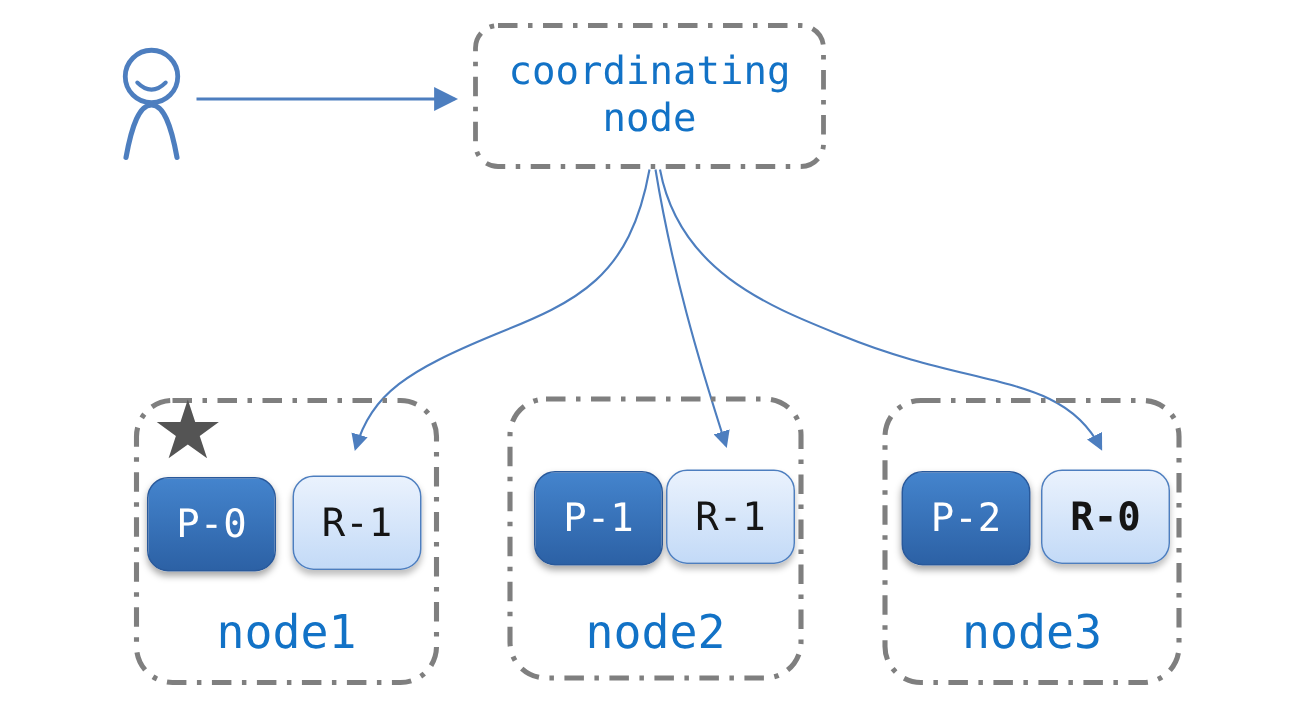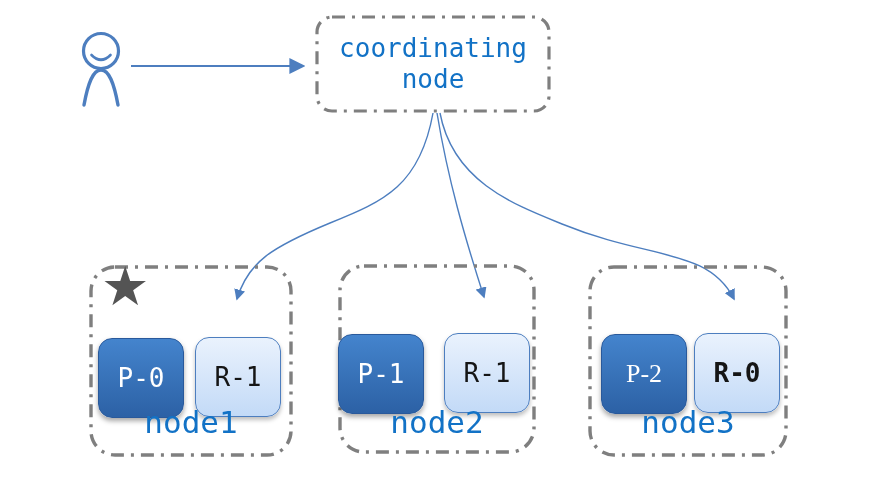--- a/index.html
+++ b/index.html
@@ -40,47 +40,46 @@
     top: 400px;
     height: 44px;
     font-size: 31px;
   }
   .node-label.n1 { left: 90px;  width: 202px; }
   .node-label.n2 { left: 339px; width: 196px; }
   .node-label.n3 { left: 589px; width: 198px; }
 
   .shard {
     position: absolute;
-    width: 86px; height: 80px;
+    width: 86px; height: 63px;
     border-radius: 14px;
     display: flex;
     align-items: center;
     justify-content: center;
     font-size: 26px;
-    margin-top: 20px;
   }
   .shard.primary {
     background: linear-gradient(180deg, #4484cd 0%, #2c61a5 100%);
     border: 1.5px solid #29599b;
     color: #ffffff;
     box-shadow: 0 3px 5px rgba(0,0,0,0.35);
   }
   .shard.replica {
     background: linear-gradient(180deg, #eaf2fd 0%, #c3daf7 100%);
     border: 1.5px solid #4d7ebf;
     color: #151515;
     box-shadow: 0 3px 4px rgba(0,0,0,0.25);
     align-items: center;
   }
 
   .shard.p0 { left: 98px;  top: 318px; }
   .shard.r1 { left: 195px; top: 317px; }
-  .shard.p1 { left: 338px; top: 314px; }
+  .shard.p1 { left: 356px; top: 314px; }
   .shard.r2 { left: 444px; top: 313px; }
-  .shard.p2 { left: 601px; top: 314px; font-family: Liberation Serif, serif; }
+  .shard.p2 { left: 601px; top: 314px; }
   .shard.r0 { left: 694px; top: 313px; font-weight: bold; }
 
   .star {
     position: absolute;
     left: 101px; top: 260px;
     font-size: 54px;
     line-height: 1;
     color: #545454;
     font-family: "DejaVu Sans", sans-serif;
   }

